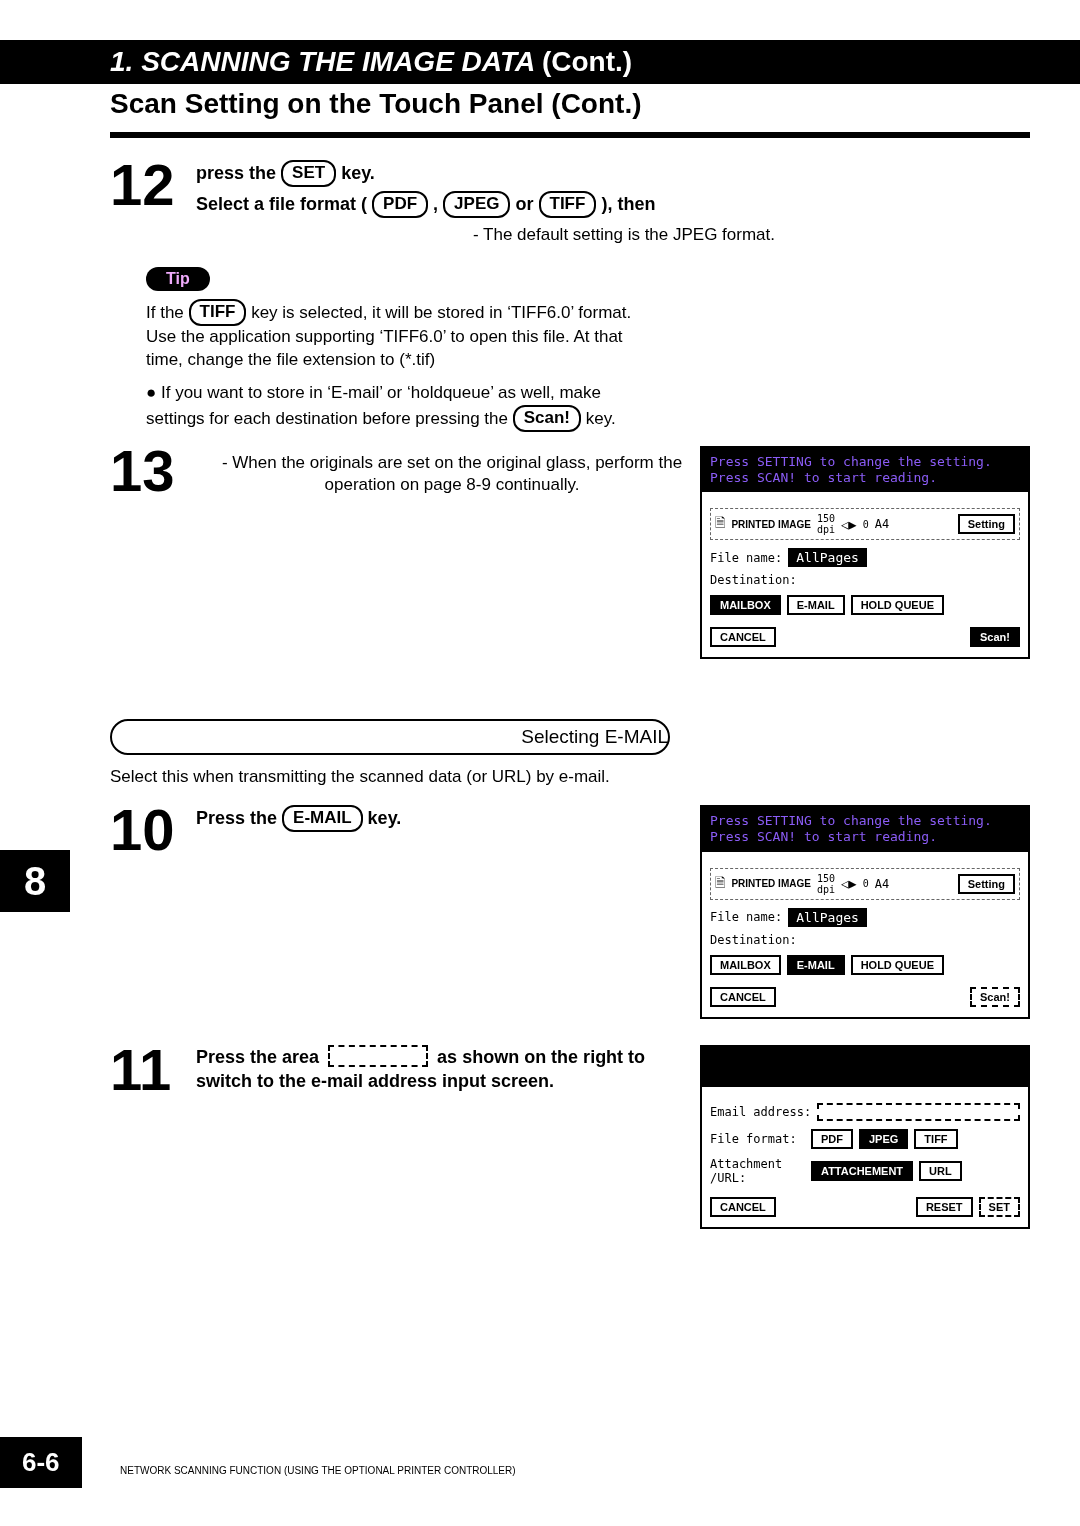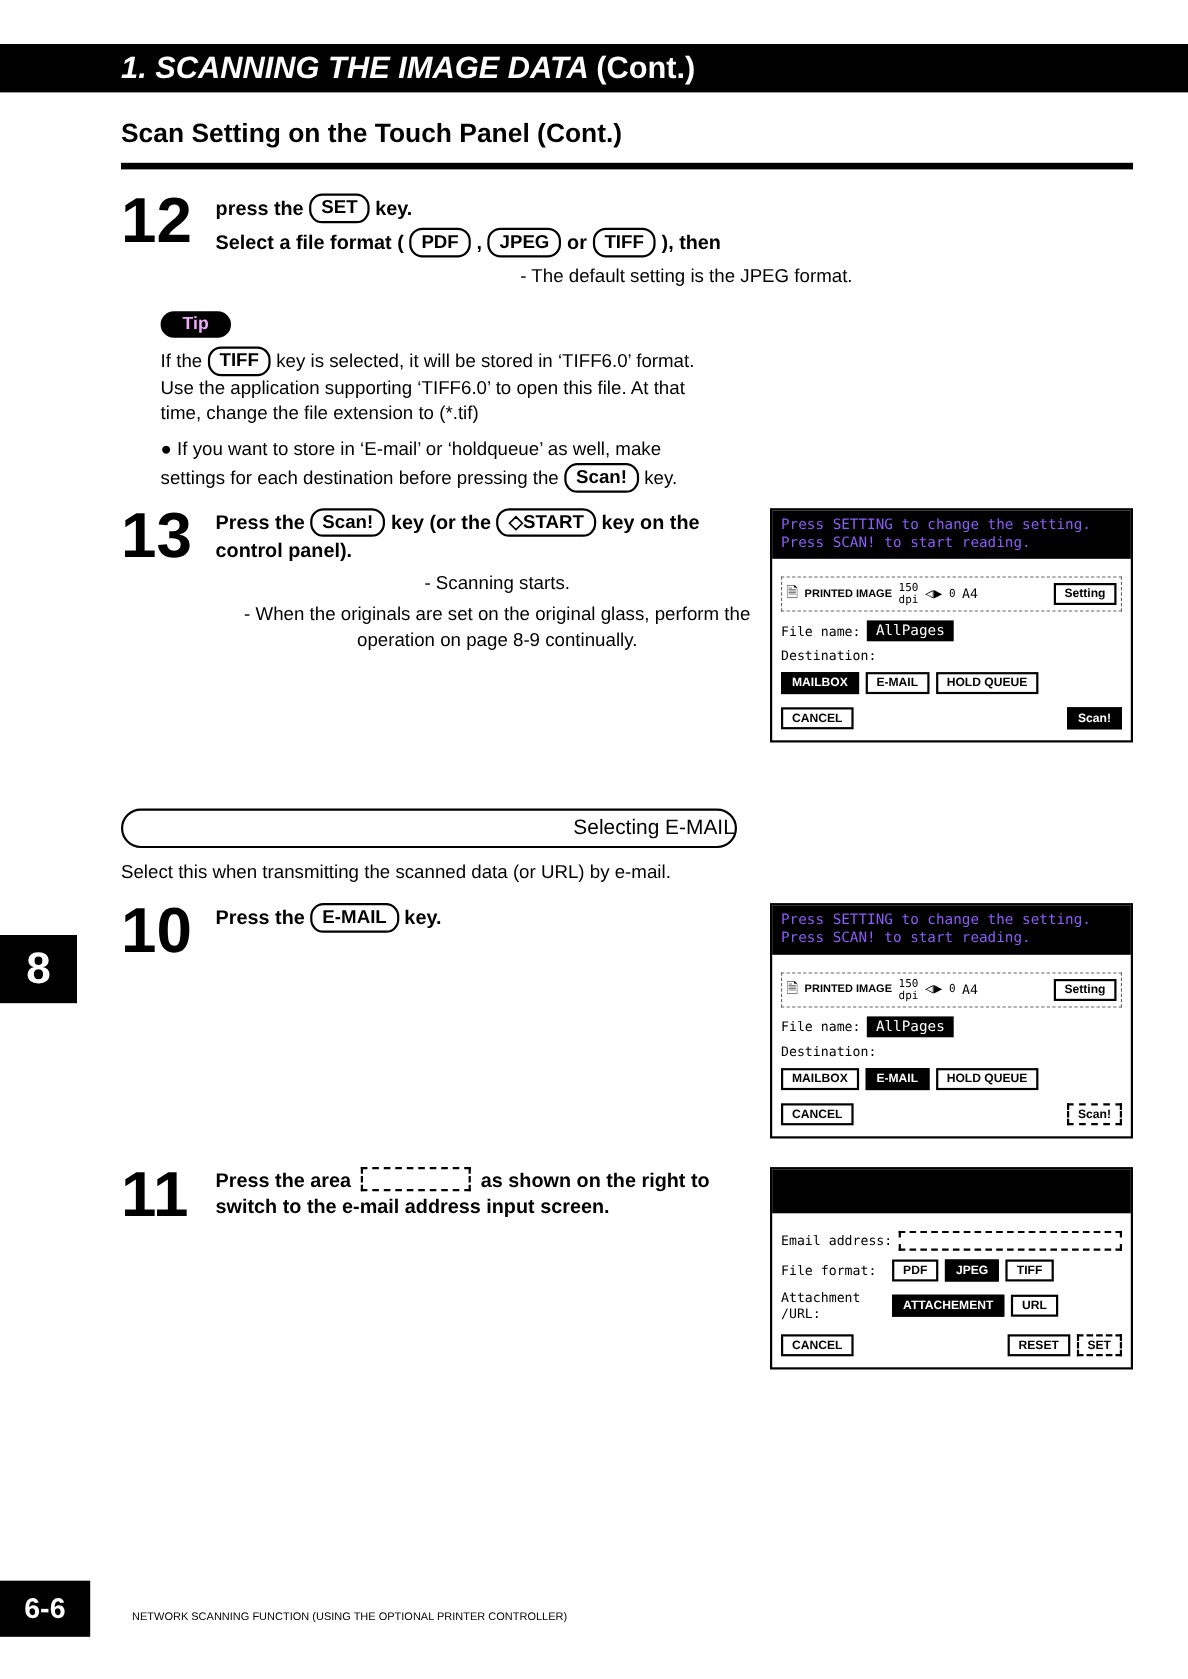--- a/index.html
+++ b/index.html
@@ -15,23 +15,23 @@
     background: #000;
     color: #fff;
     font-weight: bold;
     font-style: italic;
     font-size: 28px;
     padding: 6px 20px 6px 110px;
     margin-top: 40px;
   }
   .header-bar span.normal { font-style: normal; }
   .subhead {
-    font-size: 24px;
+    font-size: 28px;
     font-weight: bold;
-    padding: 24px 0 6px 110px;
+    padding: 4px 0 6px 110px;
   }
   .thick-line {
     height: 6px;
     background: #000;
     margin: 6px 50px 22px 110px;
   }
   .row { display: flex; align-items: flex-start; padding: 0 50px 0 110px; }
   .bignum {
     font-size: 58px;
     font-weight: 900;
@@ -166,28 +166,20 @@
   <span class="keycap">Scan!</span>
   <span> key.</span>
 </div>
 
 
 <div class="col-wrap" style="margin-top:14px;">
   <div class="col-left">
     <div style="display:flex;">
       <div class="bignum">13</div>
       <div class="step-body">
-        <p style="font-weight:bold;">
-          <span>Press the </span>
-          <span class="keycap">Scan!</span>
-          <span> key (or the </span>
-          <span class="keycap">◇START</span>
-          <span> key on the control panel).</span>
-        </p>
-        <p class="bullet-line">- Scanning starts.</p>
         <p class="bullet-line">- When the originals are set on the original glass, perform the operation on page 8-9 continually.</p>
       </div>
     </div>
   </div>
   <div class="screen">
     <div class="screen-head">Press SETTING to change the setting.
 Press SCAN! to start reading.</div>
     <div class="screen-inner">
       <div class="screen-row" style="border:1px dashed #666;padding:4px;">
         <span>🗎</span>

